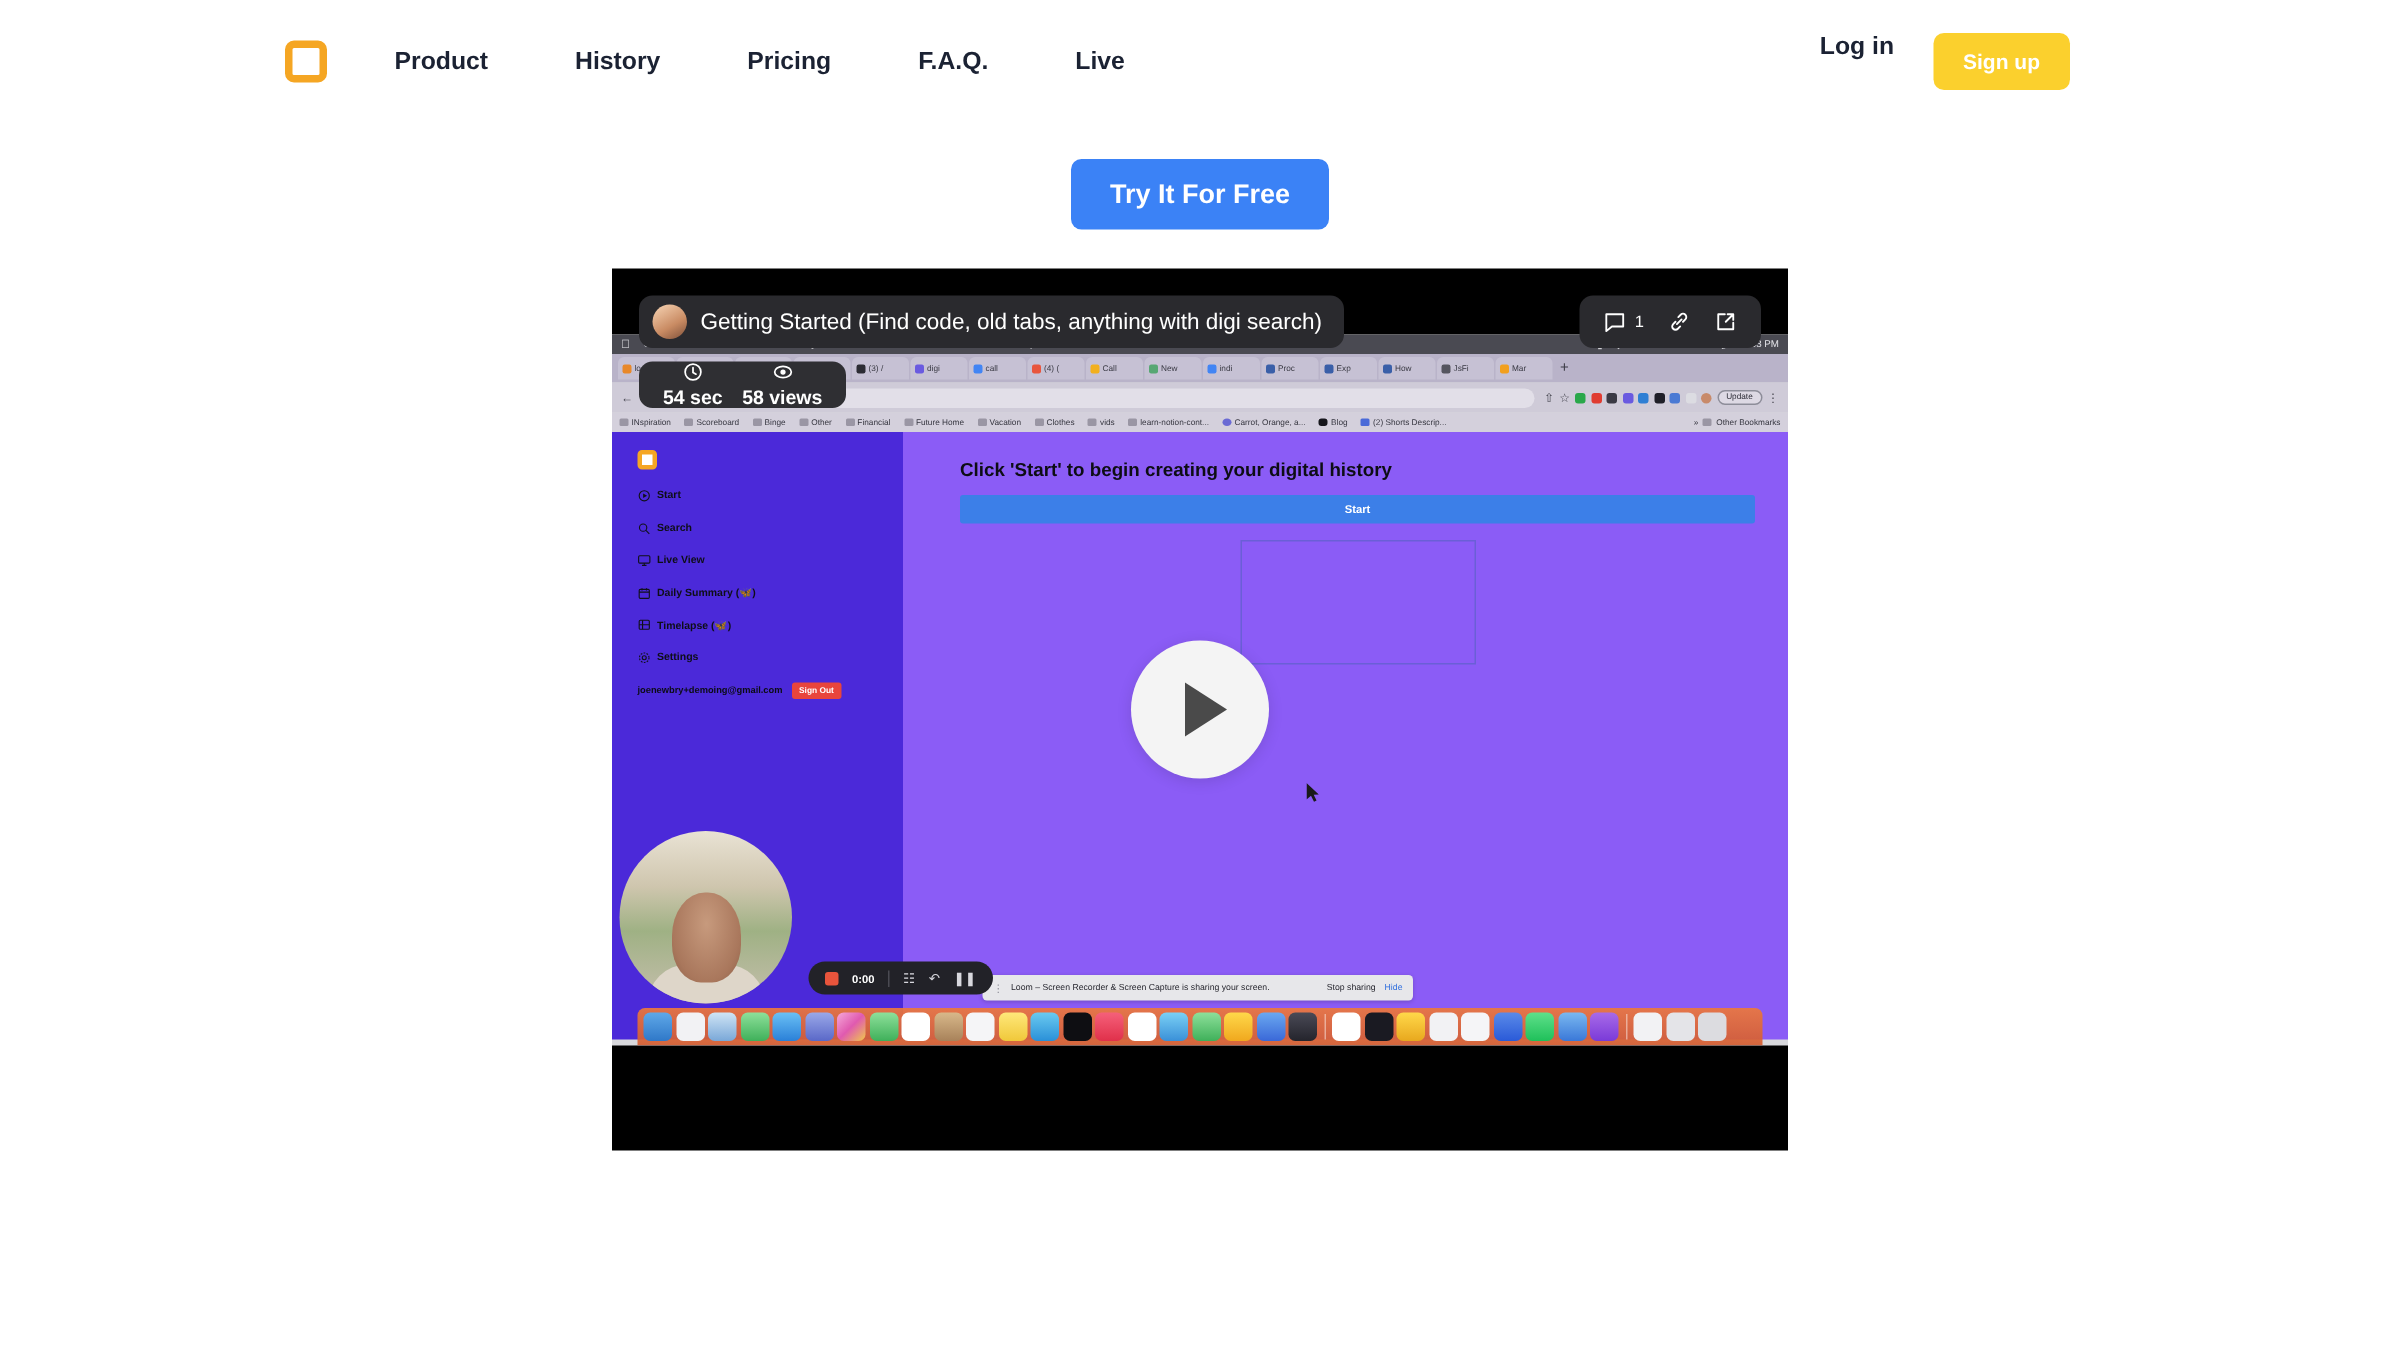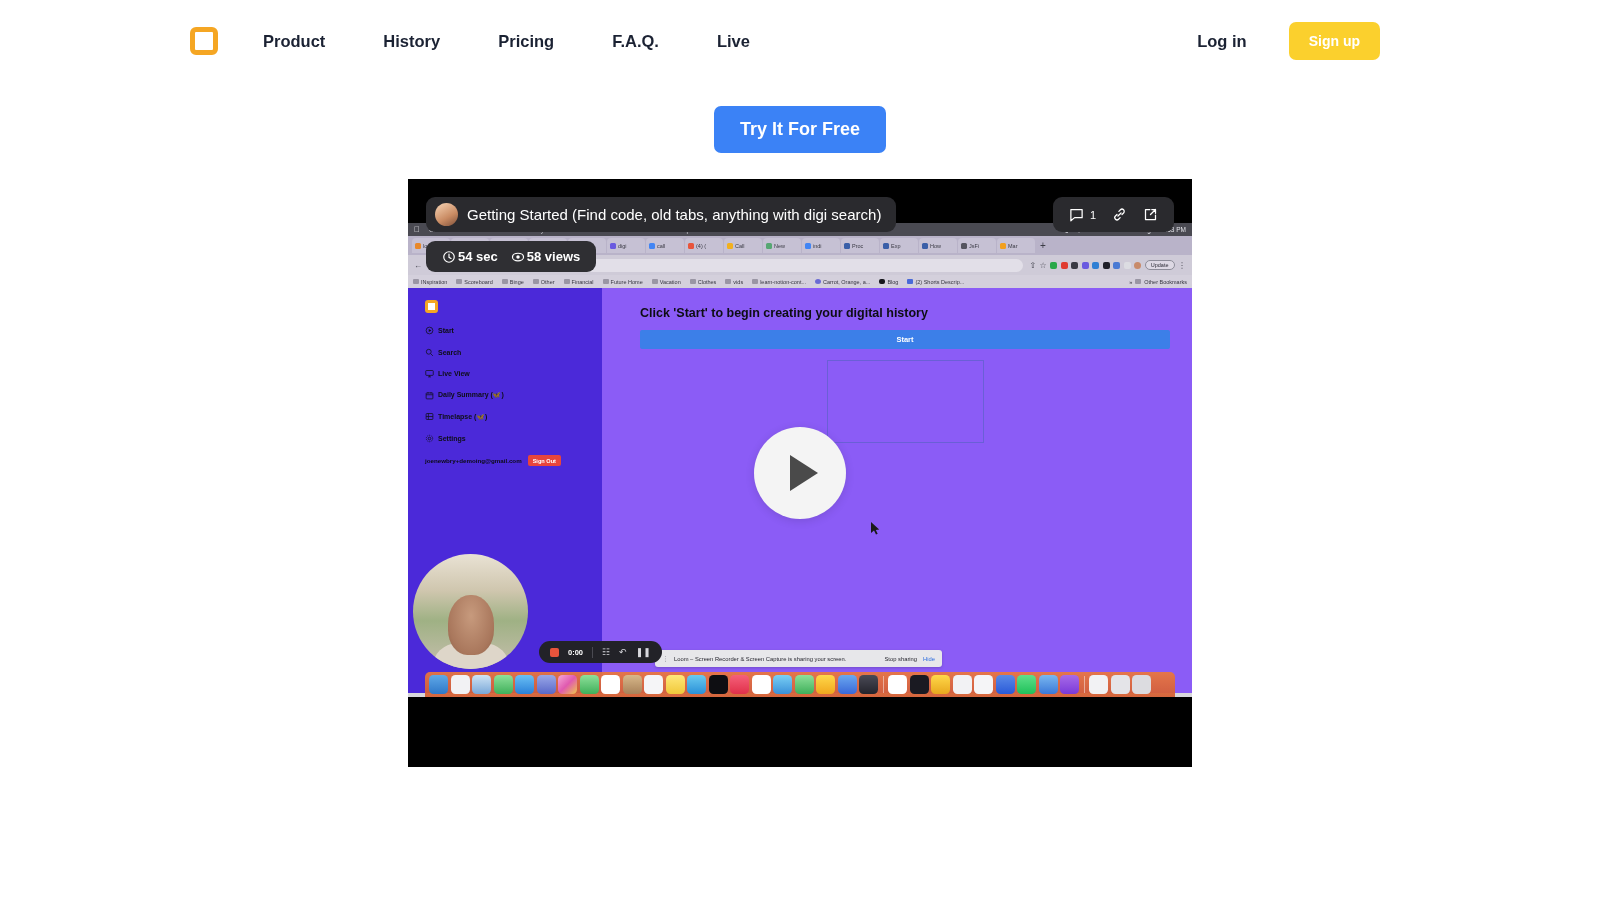--- a/index.html
+++ b/index.html
@@ -35,22 +35,21 @@
     font-weight: bold;
     color: #1b2233;
     padding: 6px 0;
     margin-right: 58px;
     cursor: pointer;
     white-space: nowrap;
   }
   .nav-right {
     margin-left: auto;
     display: flex;
-    align-items: center;
-    gap: 42px;
+    gap: 26px;
   }
   .login-link {
     font-size: 16.5px;
     font-weight: bold;
     color: #1b2233;
     cursor: pointer;
   }
   .signup-btn {
     background: #FBD02D;
     color: #ffffff;
@@ -394,21 +393,21 @@
     left: 18px; top: 62px;
     height: 31px;
     background: #2f2f33;
     border-radius: 9px;
     display: flex;
     align-items: center;
     gap: 13px;
     padding: 0 16px;
     z-index: 10;
   }
-  .ls-grp { display: flex; align-items: center; gap: 2px; }
+  .ls-grp { display: flex; align-items: center; gap: 2px; flex-direction: column; }
   .ls-txt { font-size: 13px; color: #ffffff; font-weight: bold; }
 
   
   .play-btn {
     position: absolute;
     left: 50%; top: 50%;
     transform: translate(-50%, -50%);
     width: 92px; height: 92px;
     border-radius: 50%;
     background: #f4f4f4;

